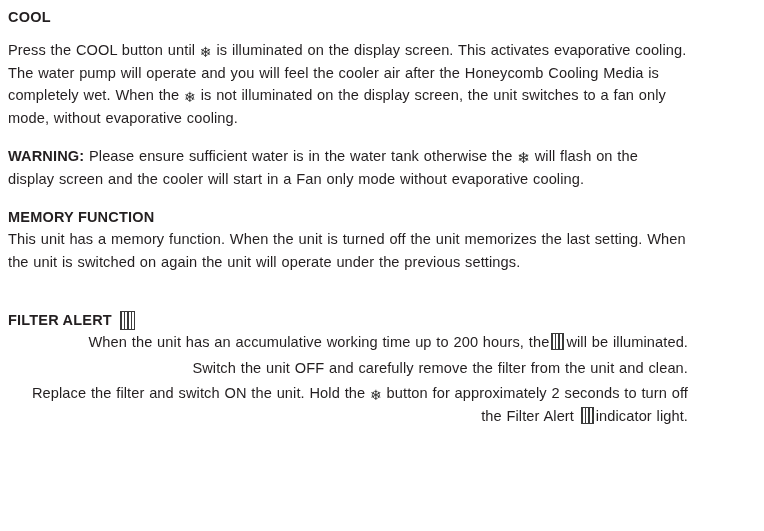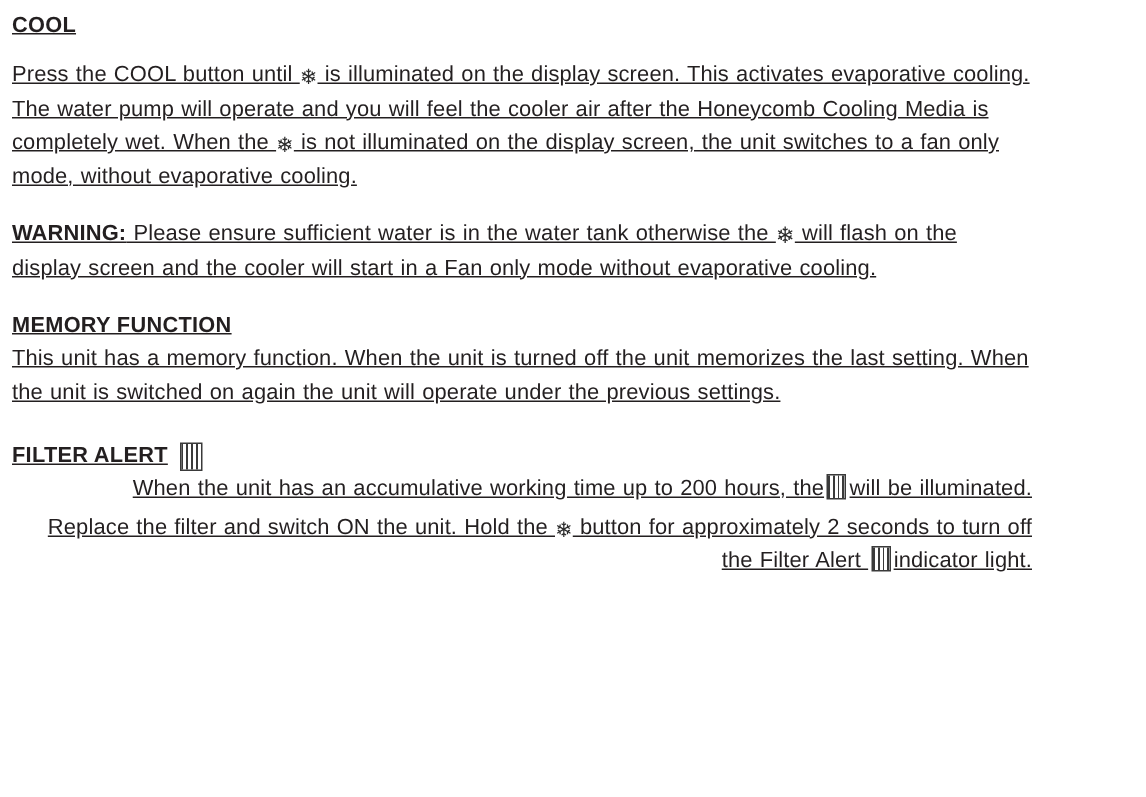--- a/index.html
+++ b/index.html
@@ -14,21 +14,20 @@
     color: #231f20;
     -webkit-font-smoothing: antialiased;
   }
   .page {
     position: relative;
     width: 700px;
     height: 531px;
     box-sizing: border-box;
     padding: 8px 12px 0 8px;
     overflow: hidden;
-    text-decoration: underline;
   }
   .section {
     margin: 0 0 18px 0;
   }
   .heading {
     font-size: 14.5px;
     line-height: 19px;
     font-weight: bold;
     letter-spacing: 0.2px;
     margin: 0 0 1px 0;
@@ -82,21 +81,21 @@
   }
   .filter-icon.head {
     width: 15px;
     height: 19px;
     vertical-align: -4px;
     margin-left: 3px;
   }
   
   #sec-cool { margin-bottom: 16px; }
   #sec-warning { }
-  #sec-memory { margin-bottom: 22px; }
+  #sec-memory { margin-bottom: 38px; }
   #sec-autooff { margin-bottom: 42px; }
   #sec-filter { margin-bottom: 0; }
   #sec-filter .body-text { margin-bottom: 3px; text-align: right; }
 </style>
 </head>
 <body>
 
 <div class="page">
 
   <div class="section" id="sec-cool">
@@ -126,17 +125,20 @@
 
   <div class="section" id="sec-filter">
     <div class="heading">
       <span>FILTER ALERT</span>
       <span class="filter-icon head"></span>
     </div>
     <p class="body-text">
       <span>When the unit has an accumulative working time up to 200 hours, the</span><span class="filter-icon inline"></span><span>will be illuminated.</span>
     </p>
     <p class="body-text">
+      <span>Switch the unit OFF and carefully remove the filter from the unit and clean.</span>
+    </p>
+    <p class="body-text">
       <span>Replace the filter and switch ON the unit. Hold the </span><span class="snow">❄</span><span> button for approximately 2 seconds to turn off the Filter Alert </span><span class="filter-icon inline"></span><span>indicator light.</span>
     </p>
   </div>
 
 </div>
 
 </body></html>

